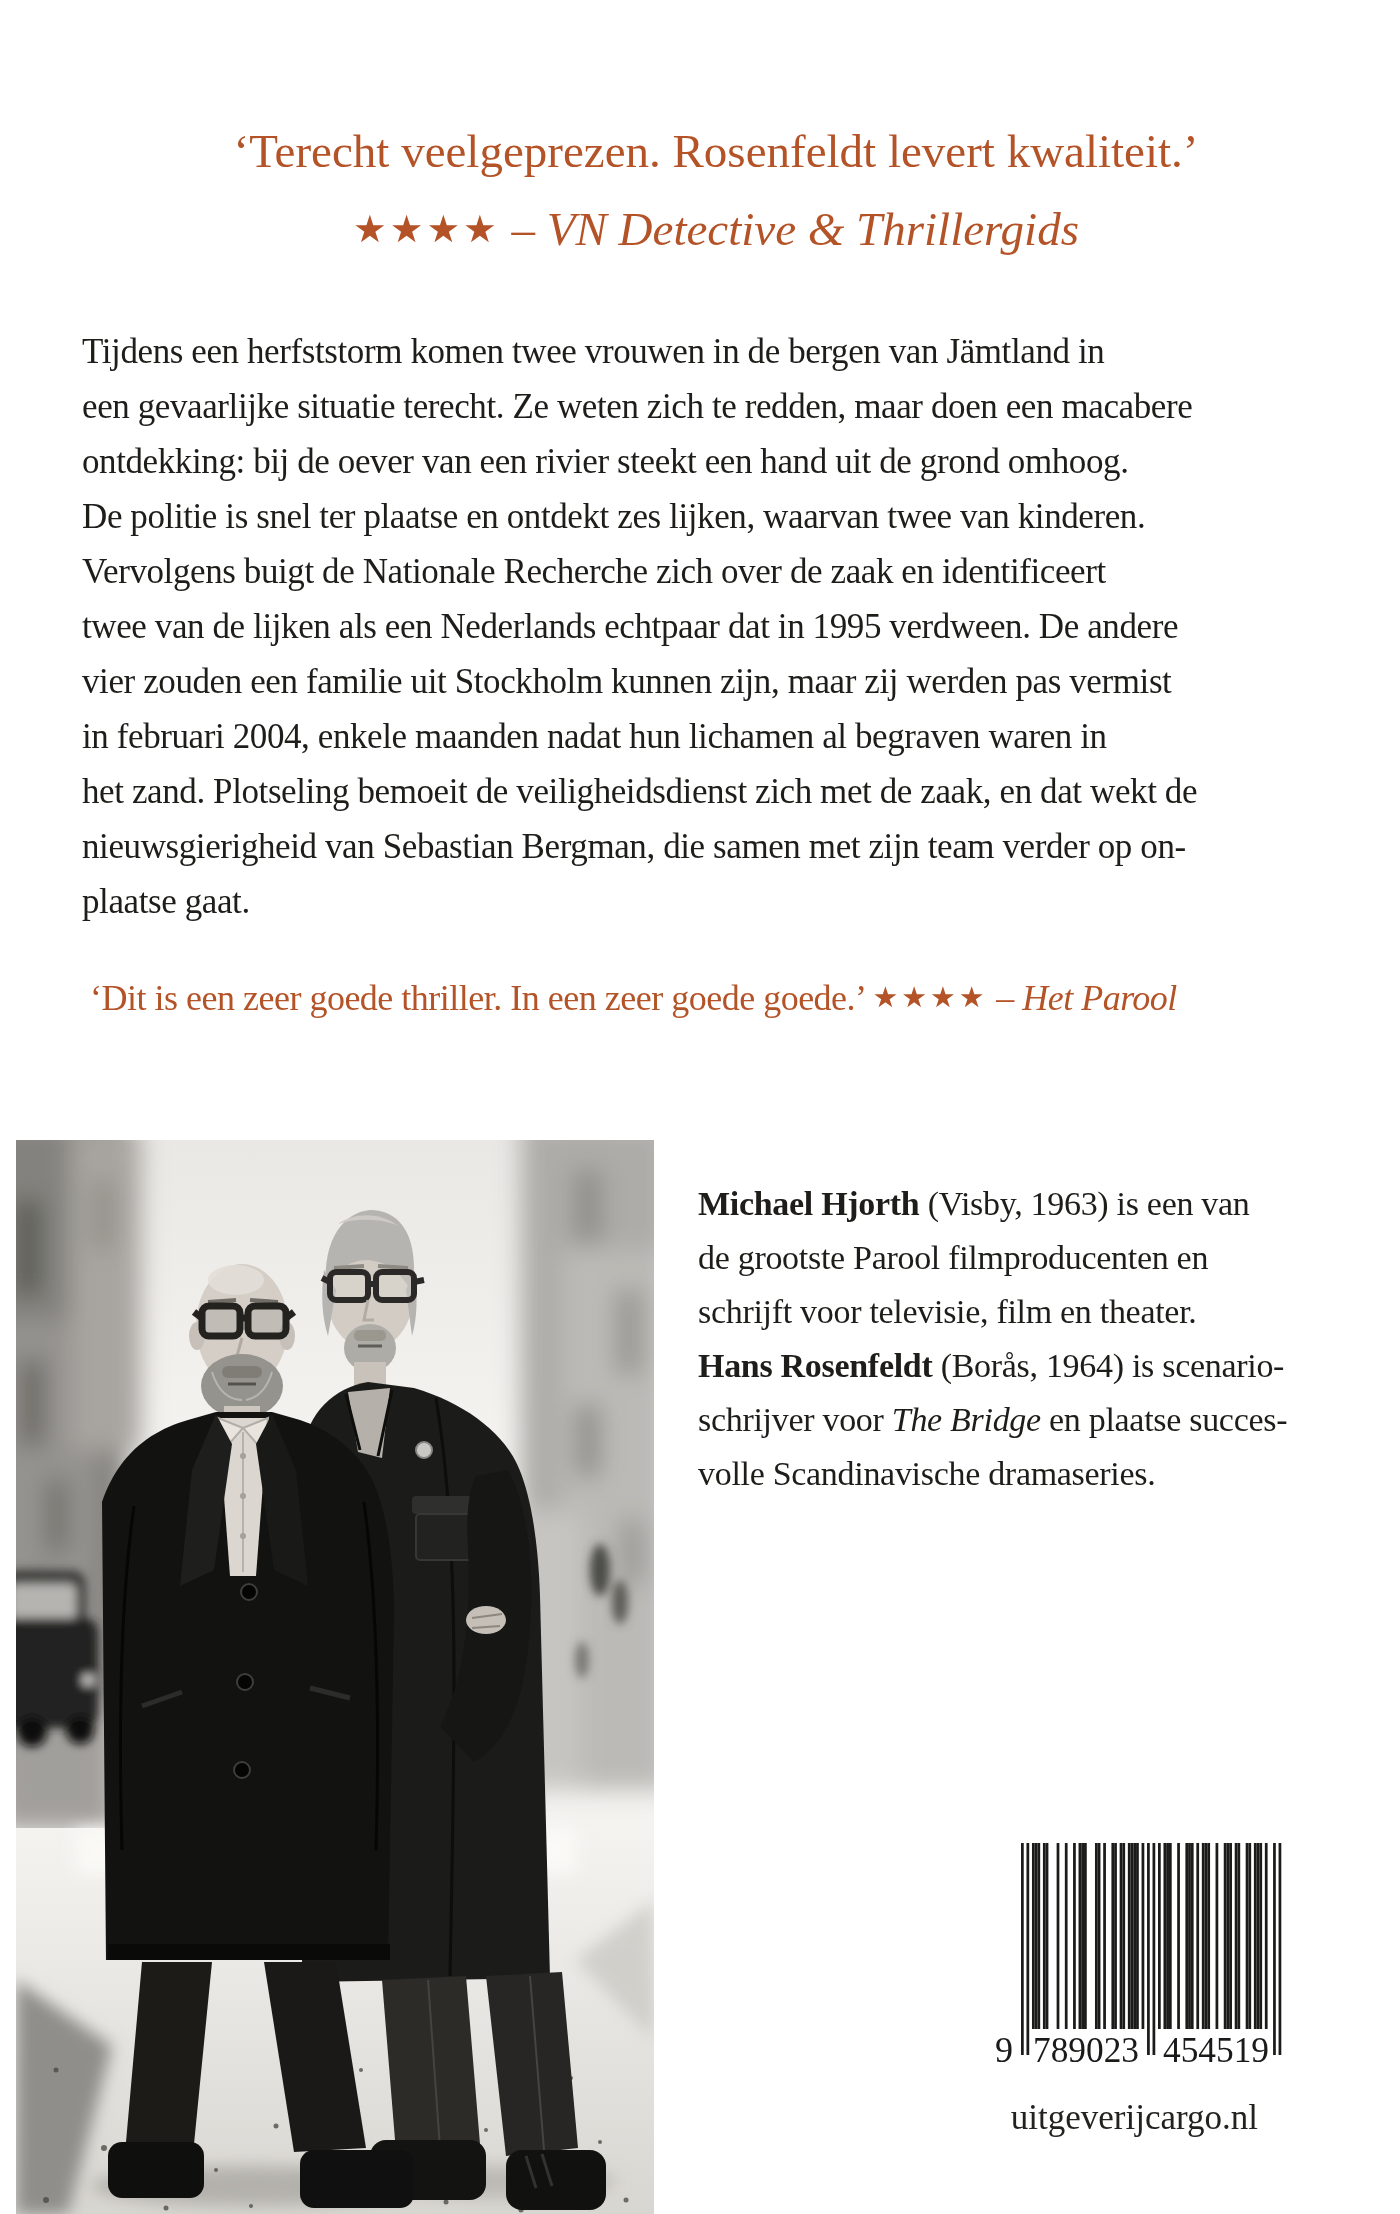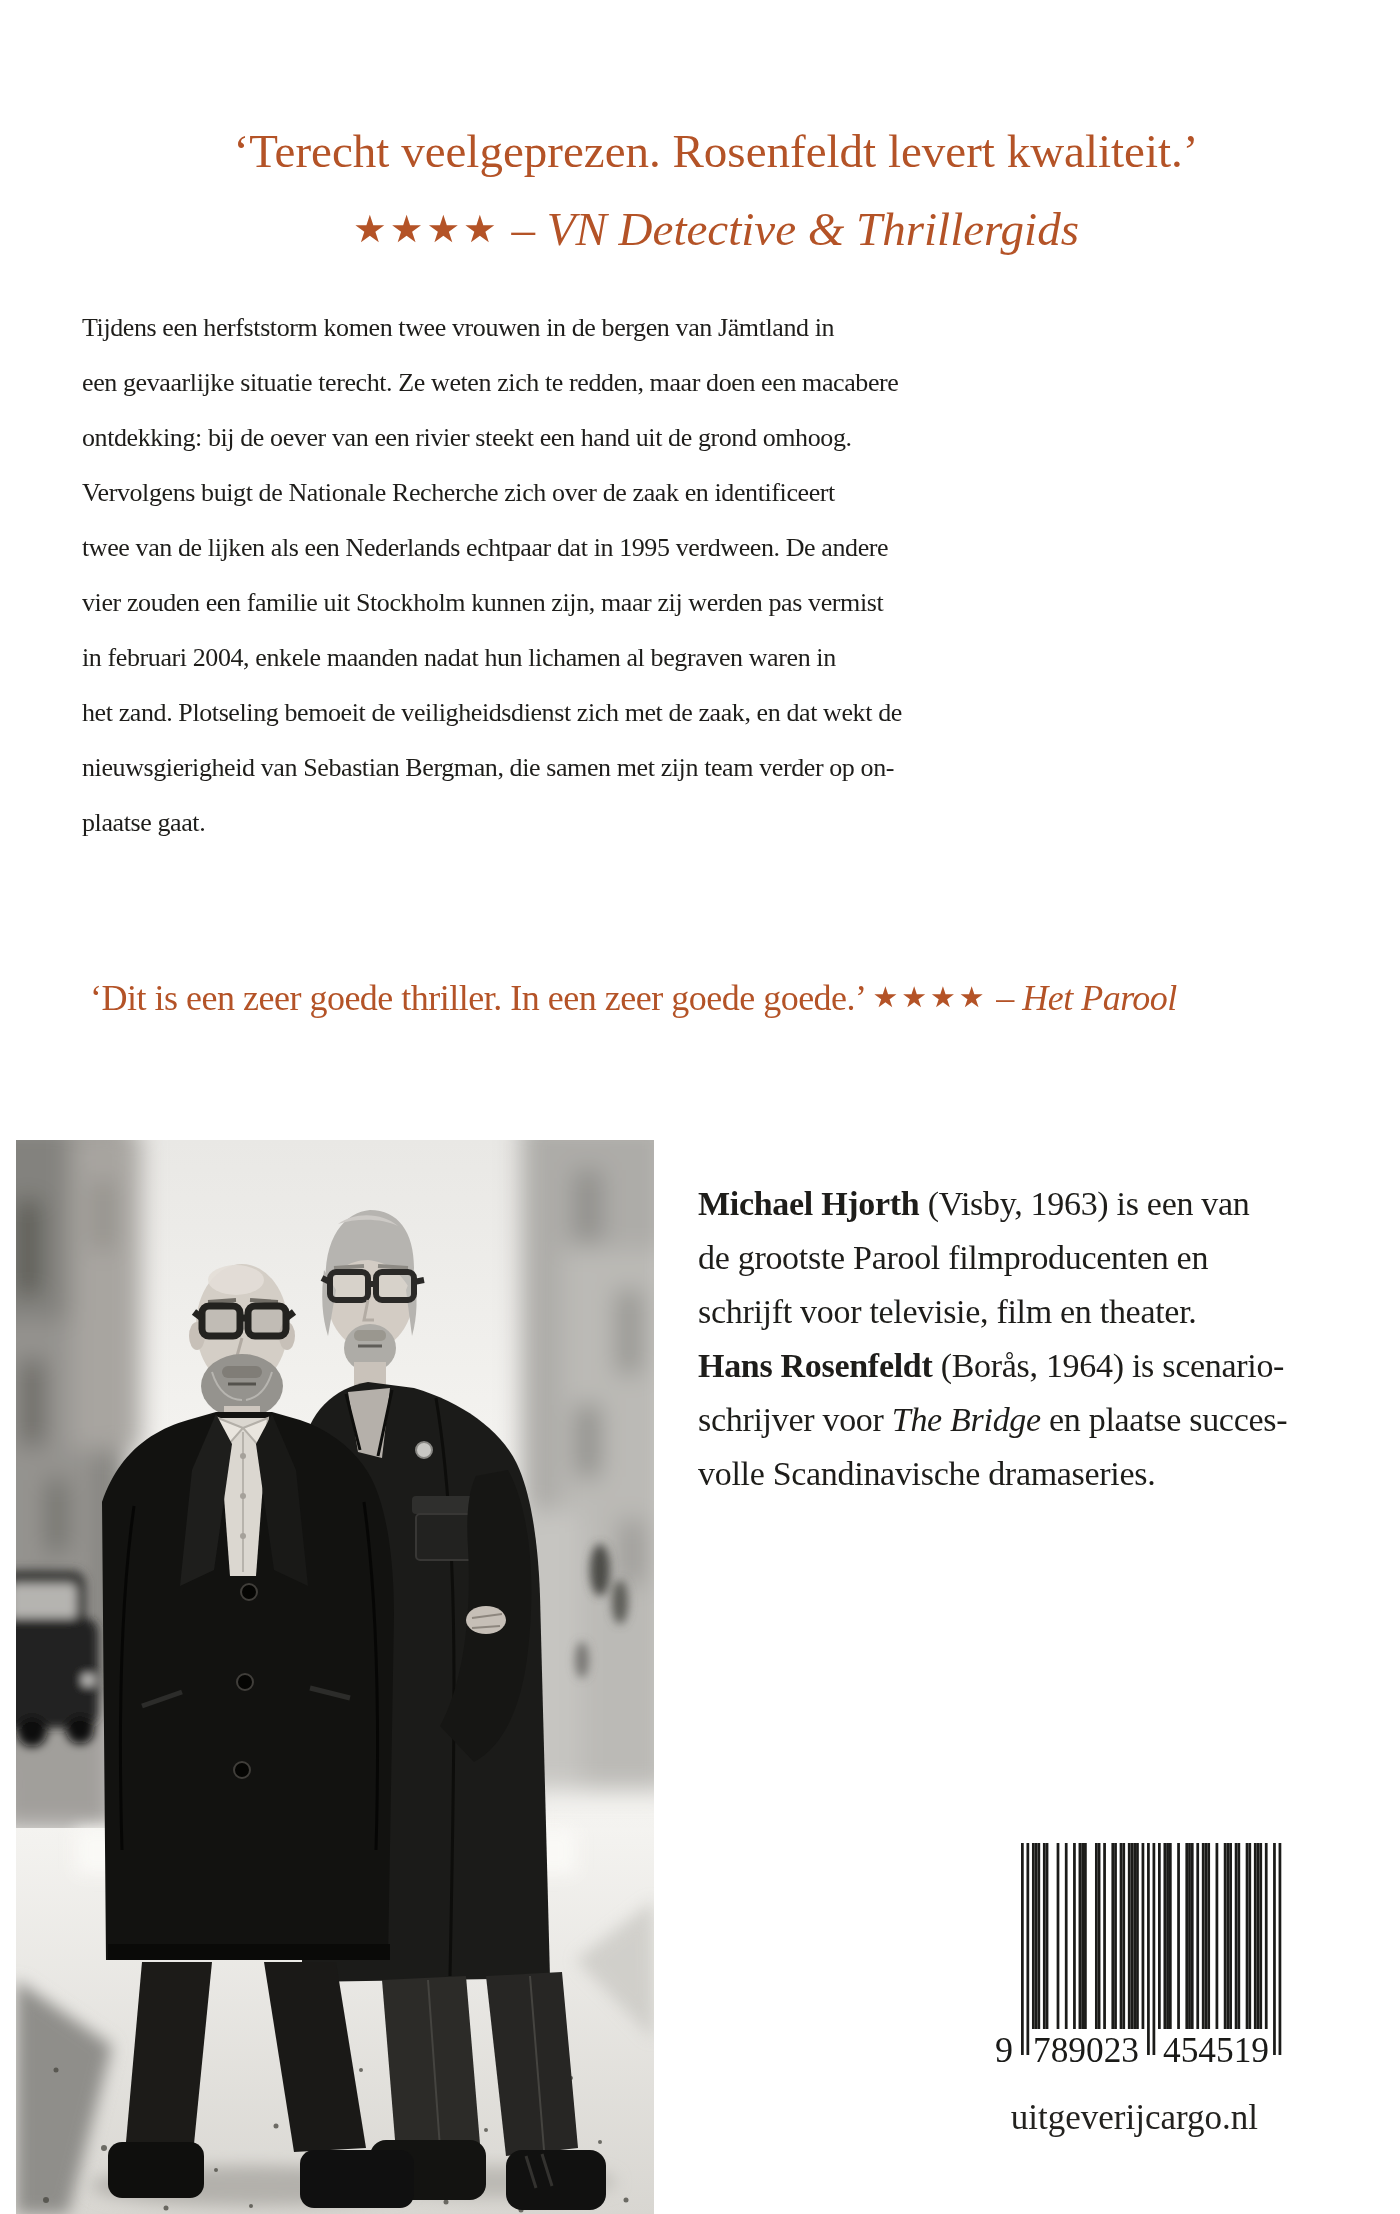--- a/index.html
+++ b/index.html
@@ -13,21 +13,21 @@
   .orange { color:var(--accent); }
   .center { text-align:center; width:100%; }
   .stars {
     font-family:"DejaVu Sans", sans-serif;
     font-size:0.80em; letter-spacing:3px;
     position:relative; top:-3px;
   }
   .i { font-style:italic; }
   .b { font-weight:bold; }
   #quote-top { top:112px; left:0; font-size:47px; line-height:78px; }
-  #synopsis { left:66px; top:300px; font-size:26px; line-height:55px; letter-spacing:-0.4px; }
+  #synopsis { left:66px; top:324px; font-size:35px; line-height:55px; letter-spacing:-0.4px; }
   #synopsis div, #bio div { white-space:nowrap; }
   #quote-mid { left:74px; top:974px; font-size:36px; line-height:48px; letter-spacing:-0.5px; }
   #bio { left:682px; top:1177px; font-size:34px; line-height:54px; letter-spacing:-0.3px; }
   #photo { left:0; top:1140px; width:638px; height:1074px; }
   #photo svg { display:block; }
   #barcode { left:975px; top:1843px; }
   #barcode text { font-family:"Liberation Serif", serif; font-size:36px; fill:#1a1a18; }
   #website { right:142px; top:2098px; font-size:35px; color:#23221f; }
 </style>
 </head>
@@ -41,20 +41,21 @@
       <span class="stars">★★★★</span>
       <span>–</span>
       <span class="i">VN Detective &amp; Thrillergids</span>
     </div>
   </div>
 
   <div id="synopsis" class="abs">
       <div>Tijdens een herfststorm komen twee vrouwen in de bergen van Jämtland in</div>
       <div>een gevaarlijke situatie terecht. Ze weten zich te redden, maar doen een macabere</div>
       <div>ontdekking: bij de oever van een rivier steekt een hand uit de grond omhoog.</div>
+      <div>De politie is snel ter plaatse en ontdekt zes lijken, waarvan twee van kinderen.</div>
       <div>Vervolgens buigt de Nationale Recherche zich over de zaak en identificeert</div>
       <div>twee van de lijken als een Nederlands echtpaar dat in 1995 verdween. De andere</div>
       <div>vier zouden een familie uit Stockholm kunnen zijn, maar zij werden pas vermist</div>
       <div>in februari 2004, enkele maanden nadat hun lichamen al begraven waren in</div>
       <div>het zand. Plotseling bemoeit de veiligheidsdienst zich met de zaak, en dat wekt de</div>
       <div>nieuwsgierigheid van Sebastian Bergman, die samen met zijn team verder op on-</div>
       <div>plaatse gaat.</div>
     </div>
 
   <div id="quote-mid" class="abs orange">

